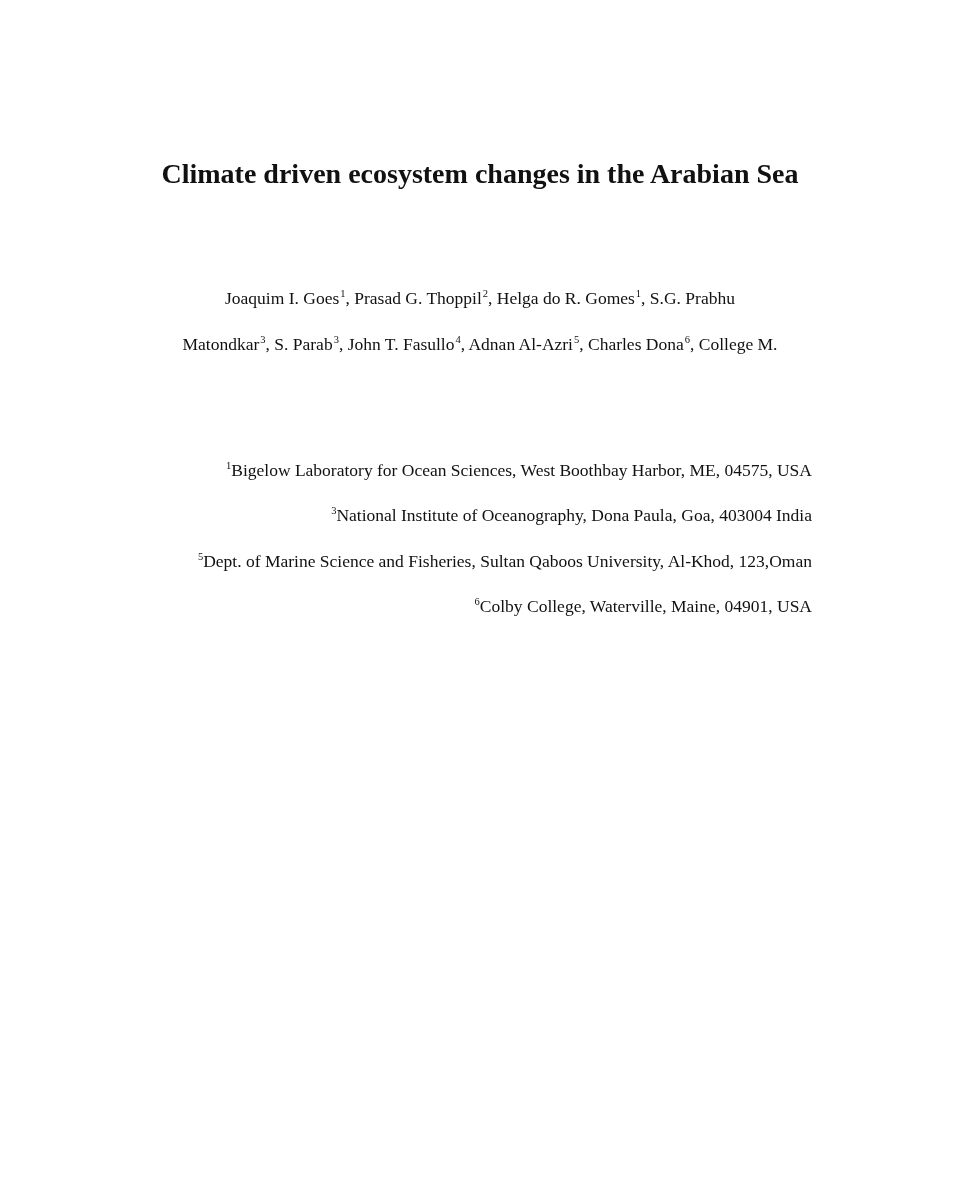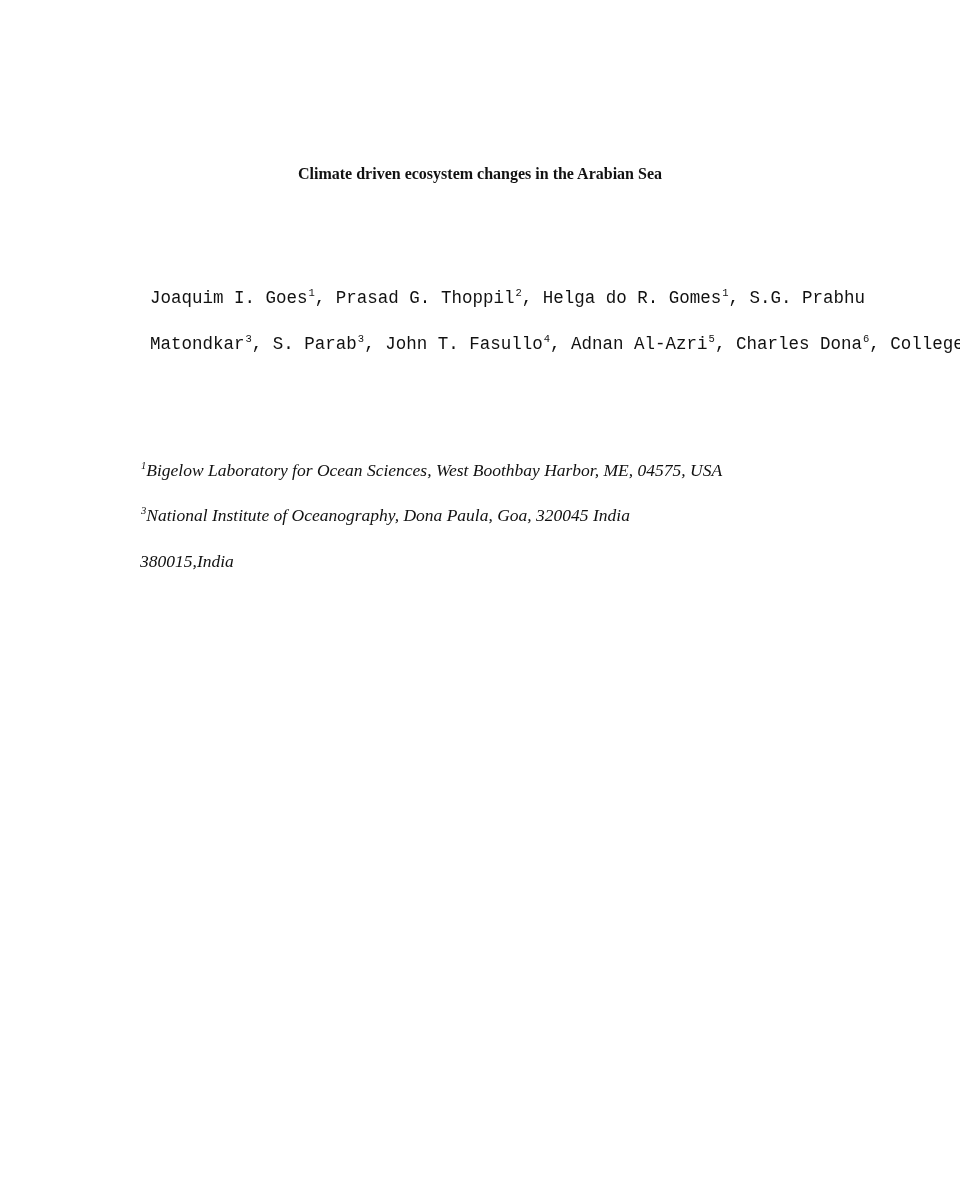--- a/index.html
+++ b/index.html
@@ -20,46 +20,45 @@
       left: 0; top: 0;
       width: 960px; height: 1200px;
       background: #ffffff;
     }
     .title {
       position: absolute;
       left: 0; width: 960px;
       top: 159px;
       text-align: center;
       font-weight: bold;
-      font-size: 16px;
+      font-size: 28px;
       line-height: 30px;
       margin: 0;
     }
     .authors {
       position: absolute;
       left: 150px; width: 660px;
       top: 277px;
       text-align: center;
       font-size: 17.5px;
       line-height: 43.5px;
     }
-    .author-line { display: block; white-space: nowrap; font-family: Liberation Mono, monospace; }
+    .author-line { display: block; white-space: nowrap; }
     sup {
       font-size: 10.5px;
       vertical-align: 0;
       position: relative;
       top: -7px;
       margin-left: 1px;
     }
     .affils {
       position: absolute;
-      left: 140px; width: 680px;
+      left: 132px; width: 680px;
       top: 449px;
-      text-align: left;
-      font-style: italic;
+      text-align: right;
       font-size: 17.5px;
       line-height: 43.3px;
     }
     .affil-line { display: block; white-space: nowrap; }
   </style>
 </head>
 <body>
 
 <div class="page">
   <h1 class="title">Climate driven ecosystem changes in the Arabian Sea</h1>
@@ -68,16 +67,17 @@
     <span class="author-line">
       <span>Joaquim I. Goes</span><sup>1</sup><span>, </span><span>Prasad G. Thoppil</span><sup>2</sup><span>, </span><span>Helga do R. Gomes</span><sup>1</sup><span>, </span><span>S.G. Prabhu</span>
     </span>
     <span class="author-line">
       <span>Matondkar</span><sup>3</sup><span>, </span><span>S. Parab</span><sup>3</sup><span>, </span><span>John T. Fasullo</span><sup>4</sup><span>, </span><span>Adnan Al-Azri</span><sup>5</sup><span>, </span><span>Charles Dona</span><sup>6</sup><span>, </span><span>College M.</span>
     </span>
   </div>
 
   <div class="affils">
     <span class="affil-line"><sup>1</sup><span>Bigelow Laboratory for Ocean Sciences, West Boothbay Harbor, ME, 04575, USA</span></span>
-    <span class="affil-line"><sup>3</sup><span>National Institute of Oceanography, Dona Paula, Goa, 320045 India</span></span>
-    <span class="affil-line"><span>380015,India</span></span>
+    <span class="affil-line"><sup>3</sup><span>National Institute of Oceanography, Dona Paula, Goa, 403004 India</span></span>
+    <span class="affil-line"><sup>5</sup><span>Dept. of Marine Science and Fisheries, Sultan Qaboos University, Al-Khod, 123,Oman</span></span>
+    <span class="affil-line"><sup>6</sup><span>Colby College, Waterville, Maine, 04901, USA</span></span>
   </div>
 </div>
 
 </body></html>

